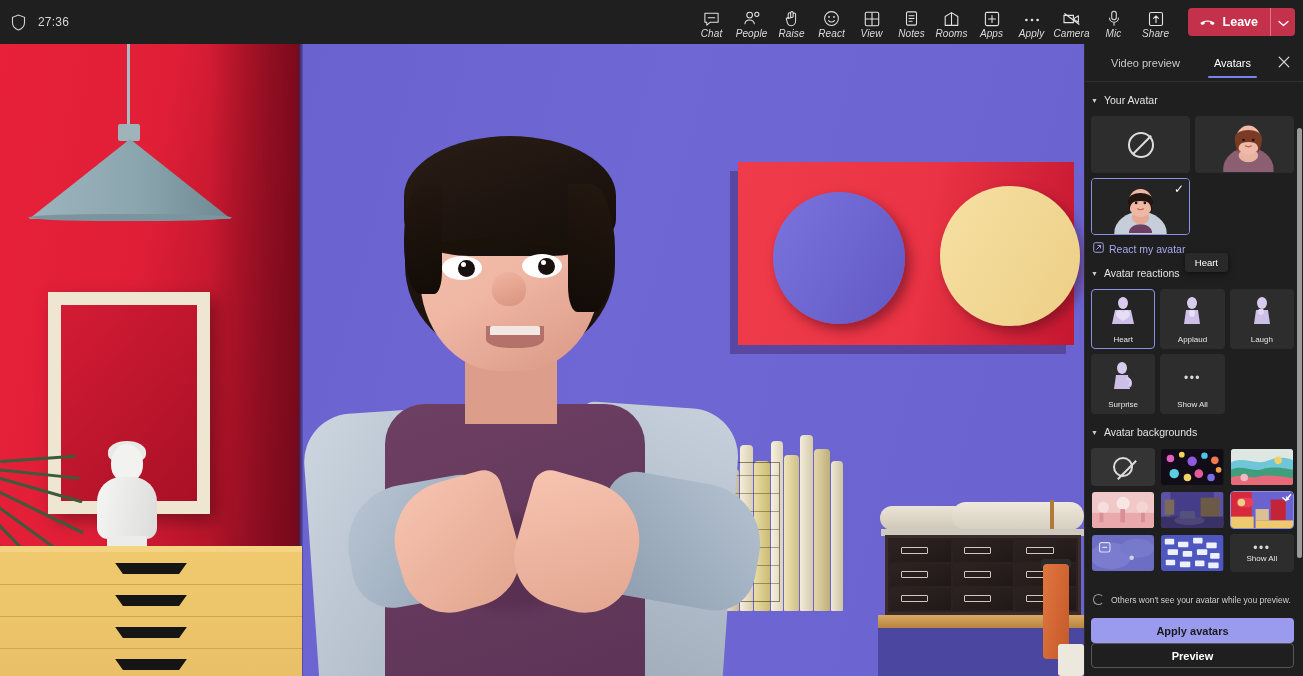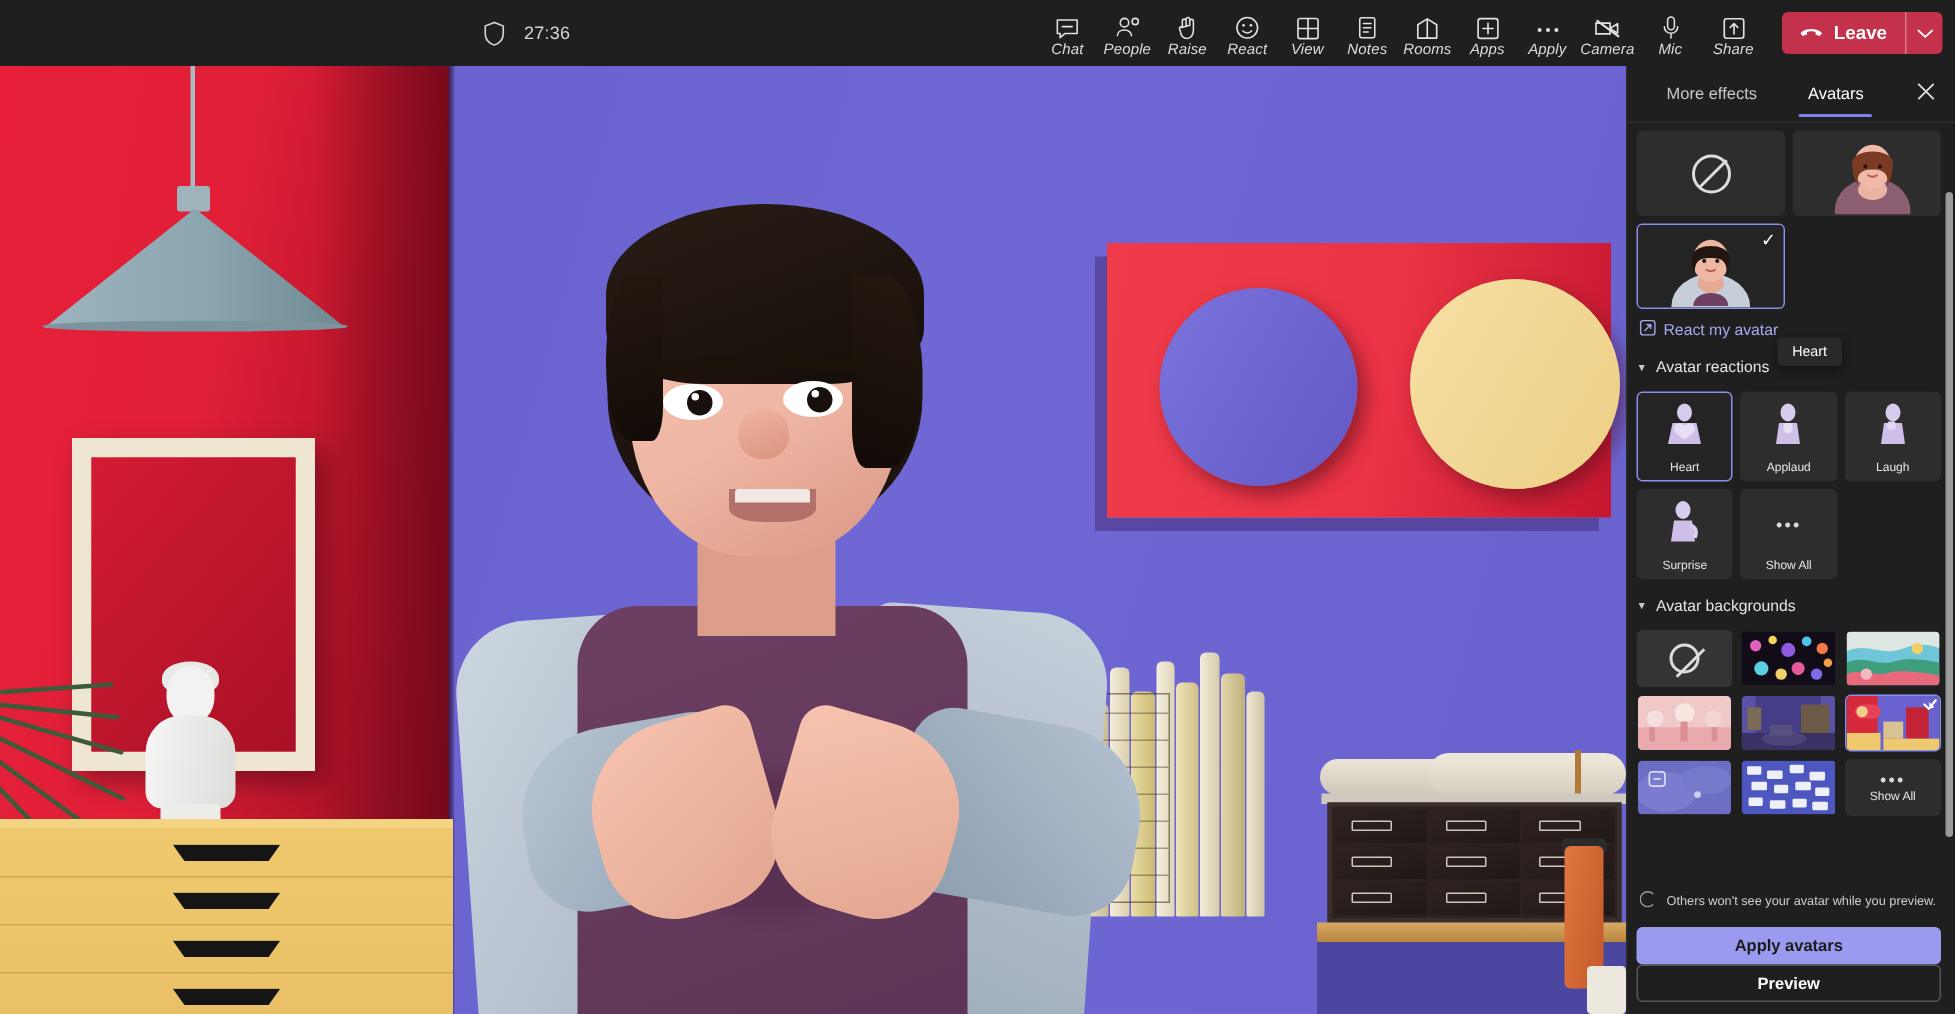--- a/index.html
+++ b/index.html
@@ -9,21 +9,21 @@
     font-family:"Liberation Sans","DejaVu Sans",sans-serif;
     color:#fff;
   }
   .app{ position:relative; width:1303px; height:676px; display:flex; flex-direction:column; }
 
   
   .topbar{
     height:44px; flex:0 0 44px; background:#1f1f1f;
     display:flex; align-items:center; position:relative;
   }
-  .tb-left{ display:flex; align-items:center; gap:10px; padding-left:8px; width:700px;justify-content:center; }
+  .tb-left{ display:flex; align-items:center; gap:10px; padding-left:8px; width:700px; }
   .shield{ width:20px;height:20px; display:flex;align-items:center;justify-content:center; }
   .timer{ font-size:12px; color:#d6d6d6; letter-spacing:.2px; }
   .tb-center{ display:flex; align-items:center; height:44px; }
   .tb-right{ display:flex; align-items:center; height:44px; margin-left:auto; padding-right:8px; gap:2px;}
   .tbtn{
     width:40px; height:42px; display:flex; flex-direction:column; align-items:center;
     justify-content:center; gap:2px; border-radius:4px; cursor:pointer;
   }
   .tbtn .ic{ height:20px; display:flex; align-items:flex-end; justify-content:center;}
   .tbtn .lb{ font-size:10px; color:#dcdcdc; line-height:9px; letter-spacing:.1px;font-style:italic; }
@@ -539,36 +539,40 @@
         </div>
 
       </div>
 
     </div>
 
     <div class="panel">
 
       <div class="ptabs">
         <div class="ptab" style="margin-left:22px">
-          <span>More effects</span>
+          <span>Video preview</span>
         </div>
         <div class="ptab active" style="margin-left:26px">
           <span>Avatars</span>
         </div>
         <div class="pclose">
           <span>
             <svg width="12" height="12" viewBox="0 0 12 12">
                 <path d="M1.2 1.2 10.8 10.8M10.8 1.2 1.2 10.8" stroke="#e0e0e0" stroke-width="1.2" stroke-linecap="round"></path>
               </svg>
           </span>
         </div>
       </div>
 
       <div class="pscroll">
 
+        <div class="sec-head">
+          <span class="chev">▼</span>
+          <span class="ttl">Your Avatar</span>
+        </div>
 
         <div class="grid2">
           <div class="tile h57">
             <div class="nosign"></div>
           </div>
           <div class="tile h57">
             <svg width="100%" height="100%" viewBox="0 0 100 57" preserveAspectRatio="xMidYMax slice">
               <rect width="100" height="57" fill="#2d2d2d"></rect>
               <ellipse cx="54" cy="54" rx="26" ry="22" fill="#8c5e72"></ellipse>
               <ellipse cx="54" cy="40" rx="10" ry="7" fill="#e9b5a2"></ellipse>

